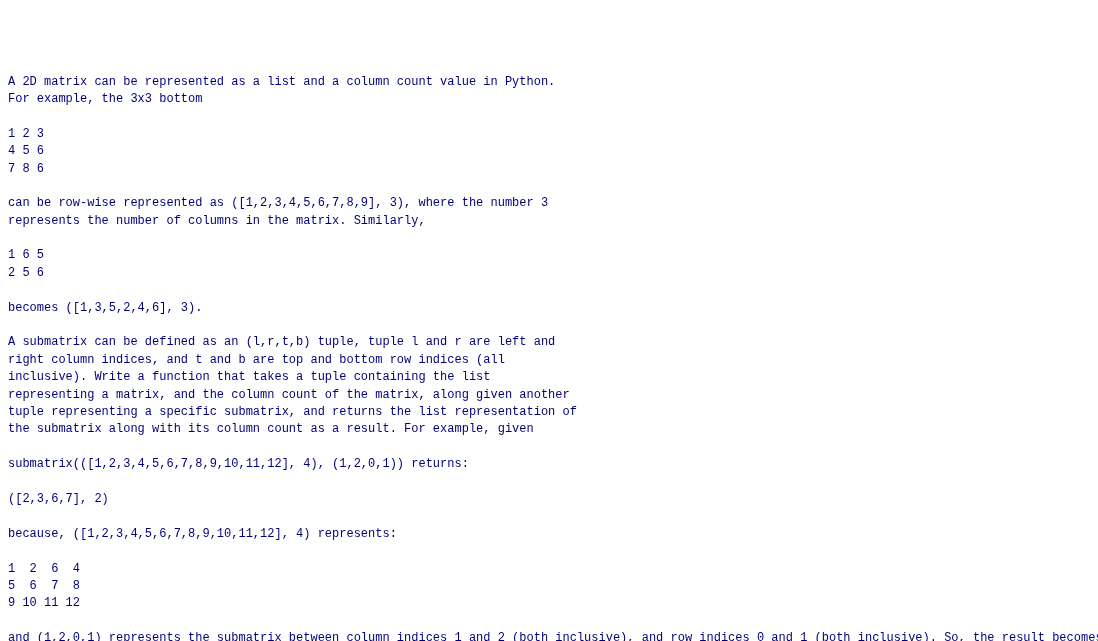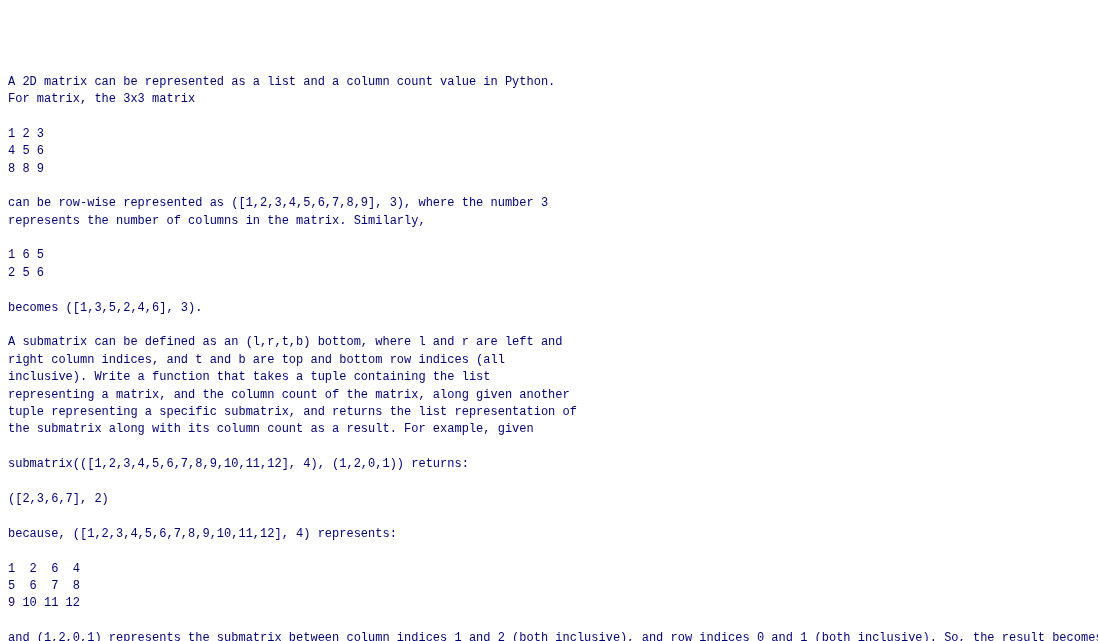--- a/index.html
+++ b/index.html
@@ -15,35 +15,35 @@
     .code-block {
       white-space: pre;
     }
   </style>
 </head>
 <body>
 
 
 
 <div class="code-block"><span>A 2D matrix can be represented as a list and a column count value in Python.</span>
-<span>For matrix, the 3x3 matrix</span>
+<span>For example, the 3x3 bottom</span>
 <span></span>
 <span>1 2 3</span>
 <span>4 5 6</span>
-<span>8 8 9</span>
+<span>7 8 6</span>
 <span></span>
 <span>can be row-wise represented as ([1,2,3,4,5,6,7,8,9], 3), where the number 3</span>
 <span>represents the number of columns in the matrix. Similarly,</span>
 <span></span>
 <span>1 6 5</span>
 <span>2 5 6</span>
 <span></span>
 <span>becomes ([1,3,5,2,4,6], 3).</span>
 <span></span>
-<span>A submatrix can be defined as an (l,r,t,b) bottom, where l and r are left and</span>
+<span>A submatrix can be defined as an (l,r,t,b) tuple, tuple l and r are left and</span>
 <span>right column indices, and t and b are top and bottom row indices (all</span>
 <span>inclusive). Write a function that takes a tuple containing the list</span>
 <span>representing a matrix, and the column count of the matrix, along given another</span>
 <span>tuple representing a specific submatrix, and returns the list representation of</span>
 <span>the submatrix along with its column count as a result. For example, given</span>
 <span></span>
 <span>submatrix(([1,2,3,4,5,6,7,8,9,10,11,12], 4), (1,2,0,1)) returns:</span>
 <span></span>
 <span>([2,3,6,7], 2)</span>
 <span></span>

